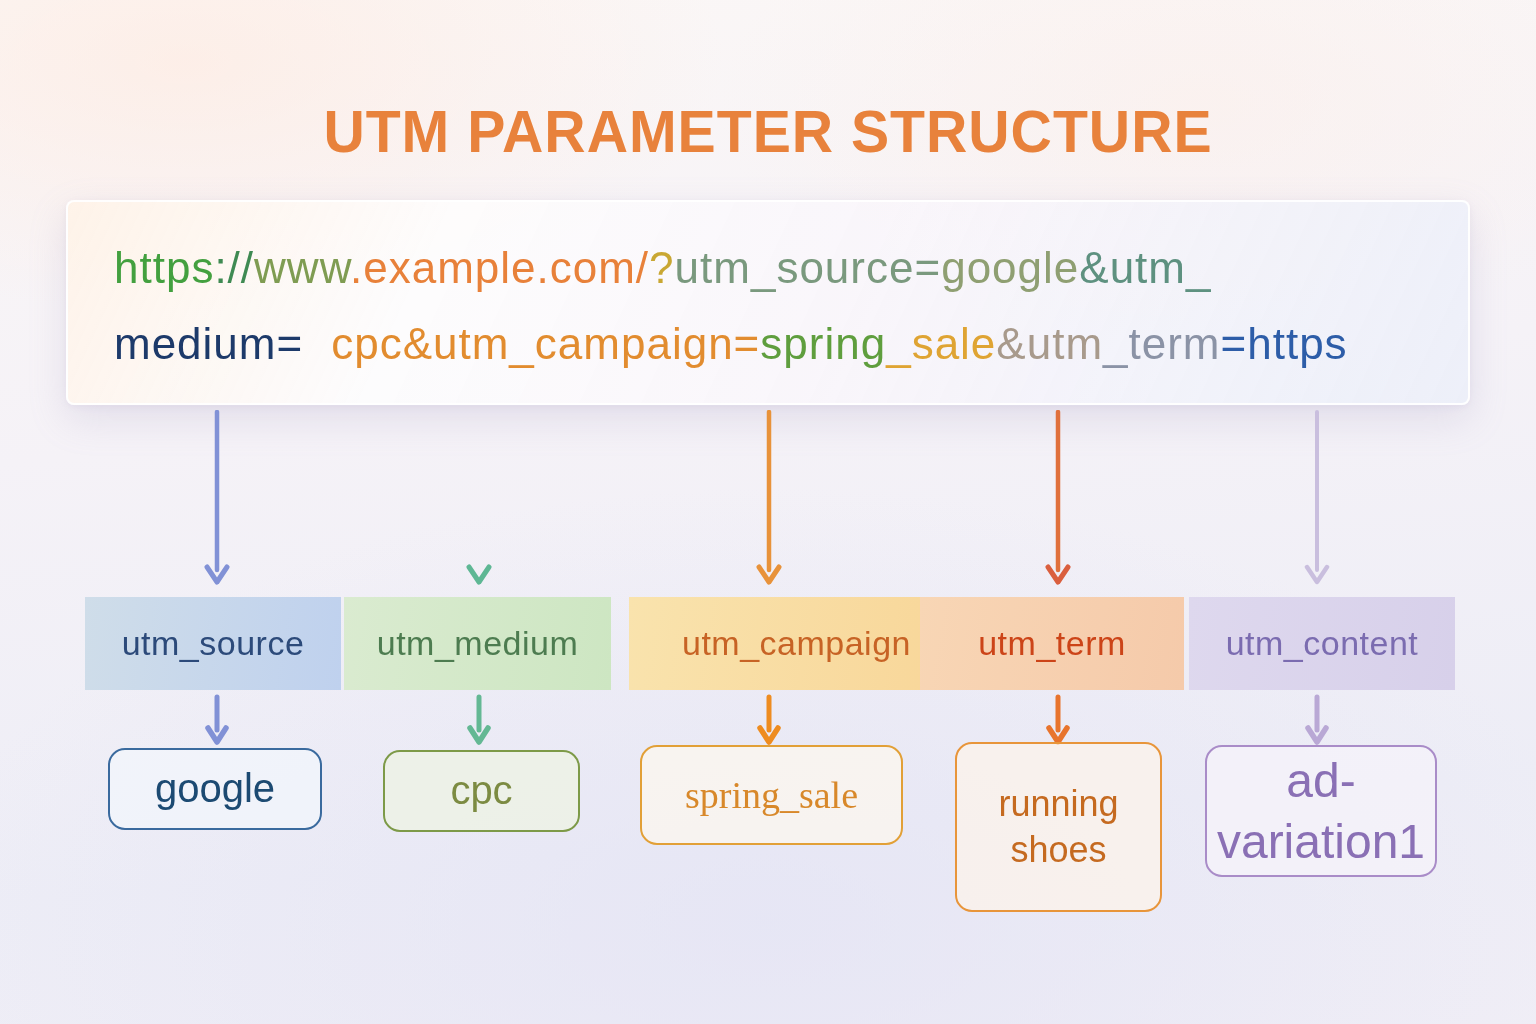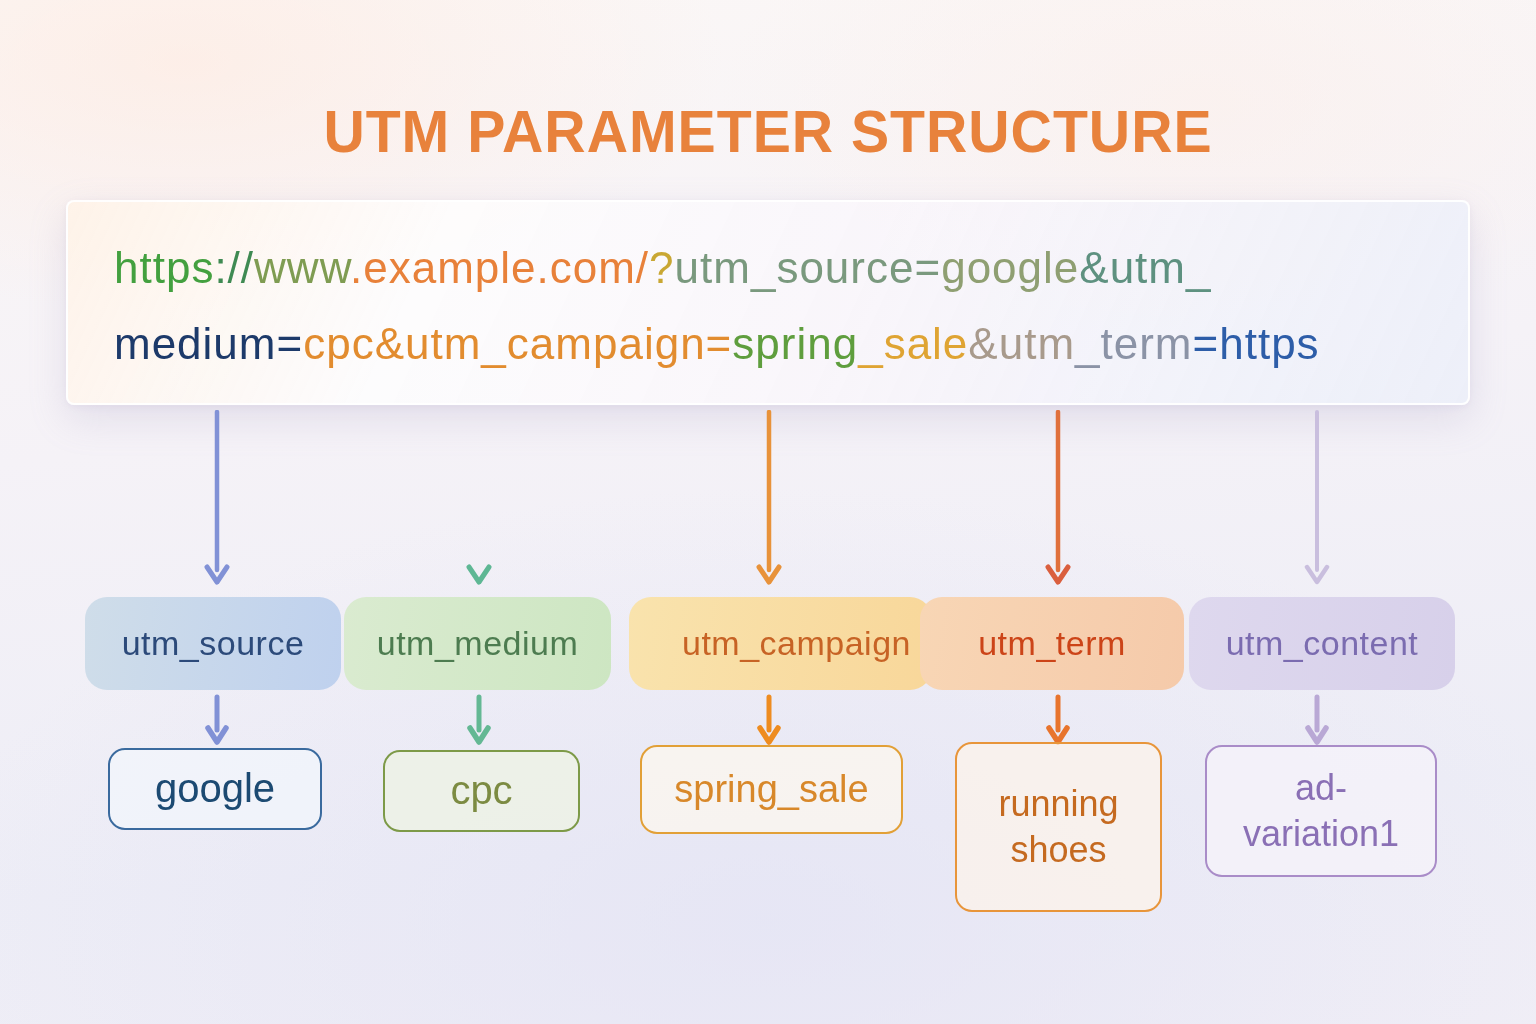--- a/index.html
+++ b/index.html
@@ -44,21 +44,21 @@
   .s10 { color: #43a03f; }
   .s11 { color: #3f8a52; }
   .s12 { color: #7f9c52; }
   .s13 { color: #e8813a; }
   .s14 { color: #c9a733; }
   .s15 { color: #7a997e; }
   .s16 { color: #8f9f72; }
   .s17 { color: #5e9180; }
   
   .s20 { color: #1d3a6a; }
-  .s21 { color: #e28c2f; }
+  .s21 { color: #e28c2f; margin-left: 28px; }
   .s22 { color: #5f9e3e; }
   .s23 { color: #dfa433; }
   .s24 { color: #a89a8c; }
   .s25 { color: #8b93a6; }
   .s26 { color: #2d5da8; }
 
   
   .arrow { position: absolute; width: 40px; display: block; }
   .arrow-long { top: 410px; height: 175px; }
   .arrow-short { top: 694px; height: 52px; }
@@ -66,43 +66,43 @@
   .al2 { left: 459px; }  .as2 { left: 459px; }
   .al3 { left: 749px; }  .as3 { left: 749px; }
   .al4 { left: 1038px; } .as4 { left: 1038px; }
   .al5 { left: 1297px; } .as5 { left: 1297px; }
 
   
   .param-box {
     position: absolute; top: 597px; height: 93px;
     display: flex; align-items: center; justify-content: center;
     font-size: 34px; letter-spacing: 0.5px;
-    border-radius: 22px;
+    border-radius: 0;
   }
   .p1 { left: 85px;   width: 256px; background: linear-gradient(100deg, #cfdde9, #bfd1ee); color: #2c4a7a; }
   .p2 { left: 344px;  width: 267px; background: linear-gradient(100deg, #daebd0, #cde6c2); color: #4d7c50; }
   .p3 { left: 629px;  width: 303px; background: linear-gradient(100deg, #f9e3ad, #f8d79a); color: #c76325; padding-left: 32px; }
   .p4 { left: 920px;  width: 264px; background: linear-gradient(100deg, #f8d6b5, #f5caaa); color: #cc4418; }
   .p5 { left: 1189px; width: 266px; background: linear-gradient(100deg, #ded8ee, #d7d0ea); color: #7b6cb0; }
 
   
   .value-box {
     position: absolute;
     display: flex; align-items: center; justify-content: center; text-align: center;
     border-radius: 17px; border: 2px solid; line-height: 1.28;
   }
   .v1 { left: 108px;  top: 748px; width: 214px; height: 82px;  font-size: 40px;
         border-color: #3a6a9e; color: #1c4a72; background: rgba(242,247,252,0.65); }
   .v2 { left: 383px;  top: 750px; width: 197px; height: 82px;  font-size: 40px;
         border-color: #7d9a48; color: #7c8b42; background: rgba(238,244,227,0.7); }
-  .v3 { left: 640px;  top: 745px; width: 263px; height: 89px;  font-size: 38px;
-        border-color: #e2a037; color: #d8882a; background: rgba(254,248,238,0.7); }
+  .v3 { left: 640px;  top: 745px; width: 263px; height: 100px;  font-size: 38px;
+        border-color: #e2a037; color: #d8882a; background: rgba(254,248,238,0.7); font-family: Liberation Serif, serif; }
   .v4 { left: 955px;  top: 742px; width: 207px; height: 170px; font-size: 36px;
         border-color: #e8953a; color: #c56a20; background: rgba(253,243,234,0.7); }
-  .v5 { left: 1205px; top: 745px; width: 232px; height: 132px; font-size: 36px;
+  .v5 { left: 1205px; top: 745px; width: 232px; height: 132px; font-size: 48px;
         border-color: #a98cc8; color: #8a70b5; background: rgba(247,244,251,0.7); }
   .value-box span { display: block; padding: 0 12px; }
 </style>
 </head>
 <body>
 
 <div class="canvas">
 
   <h1 class="title">UTM PARAMETER STRUCTURE</h1>
 

